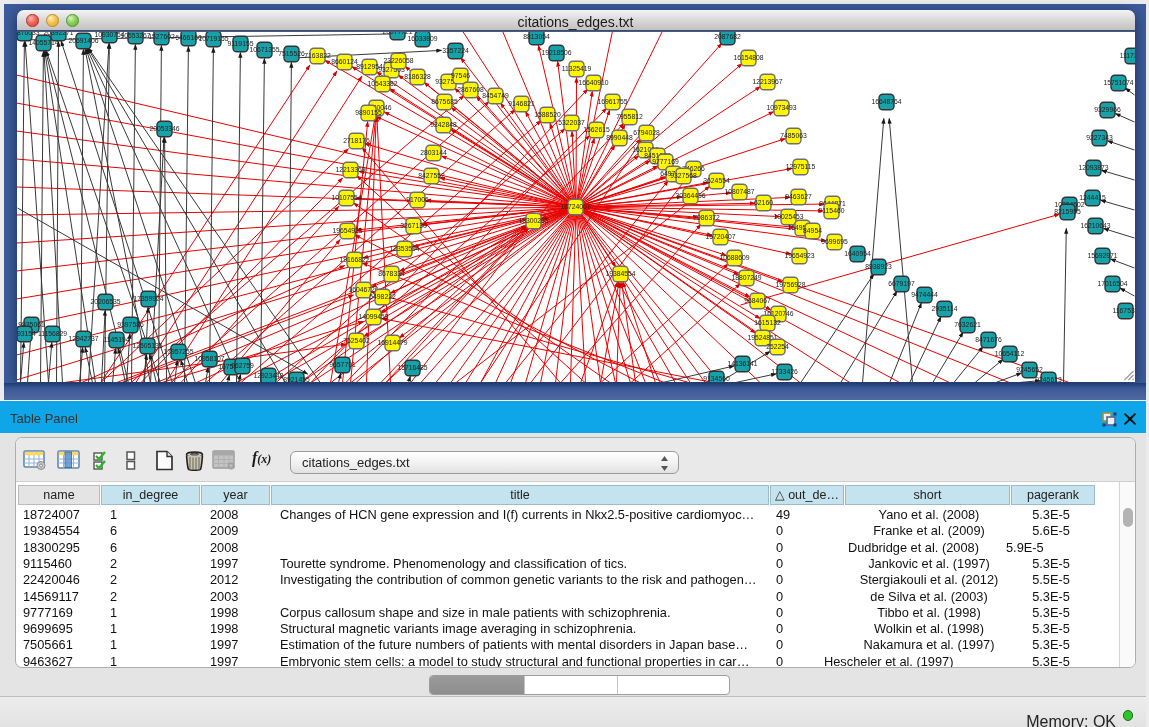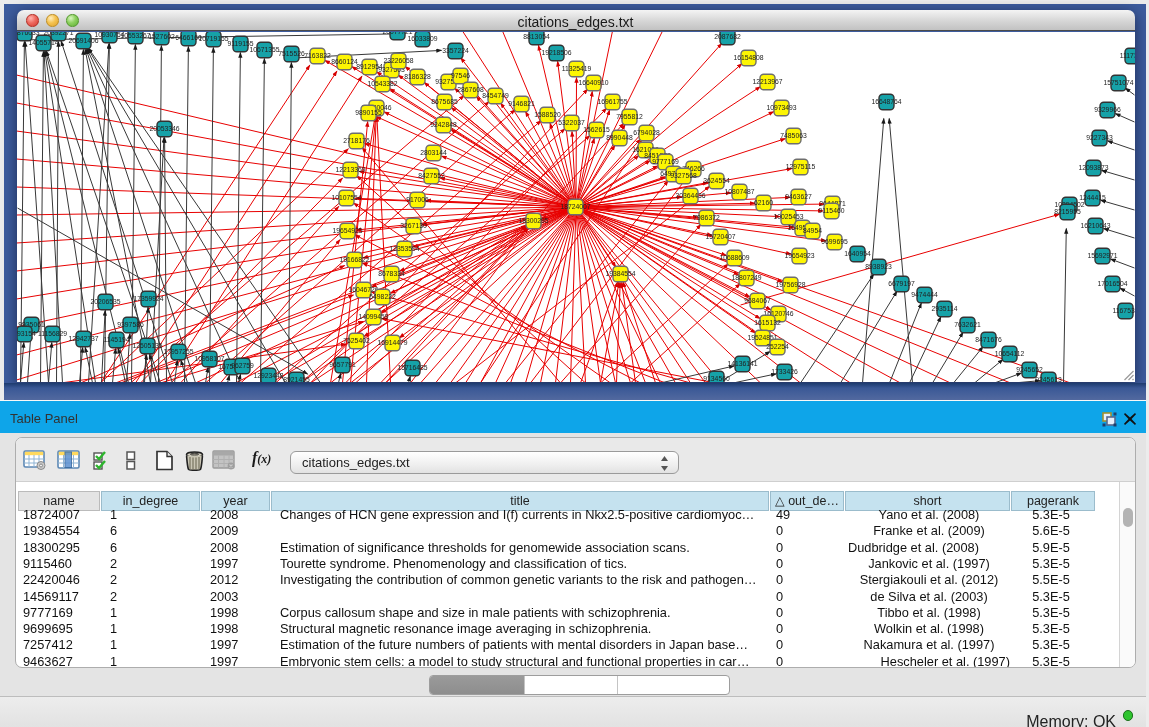--- a/index.html
+++ b/index.html
@@ -8,21 +8,21 @@
 .tbar{height:20.5px;border-radius:7px 7px 0 0;background:linear-gradient(#f4f4f4,#d6d6d6 55%,#c2c2c2);border-bottom:1.5px solid #4a4a4a;position:relative}
 .tbar .title{position:absolute;left:0;right:0;top:3.5px;text-align:center;font-size:14px;color:#1a1a1a}
 .tl{position:absolute;top:14.5px;width:12.5px;height:12.5px;border-radius:50%}
 .content{position:absolute;left:0;top:22px;width:1118px;height:350px;background:#fff;overflow:hidden}
 .panel{position:absolute;left:0;top:400px;width:1146px;height:327px;background:#e4e4e4}
 .ptitle{position:absolute;left:0;top:0;width:100%;height:33px;background:#0ea5e9;border-top:1px solid #f8f8f8;font-size:13.5px;color:#333}
 .pbox{position:absolute;left:15px;top:37px;width:1121px;height:231px;background:#fff;border:1px solid #adadad;border-radius:7px;overflow:hidden}
 .toolbar{position:absolute;left:0;top:0;width:100%;height:44px;background:#e9e9e9;border-bottom:1px solid #cfcfcf}
 .combo{position:absolute;left:274px;top:13px;width:389px;height:23px;border:1px solid #9a9a9a;border-radius:6px;background:linear-gradient(#fff,#efefef 60%,#e2e2e2);font-size:13px;color:#222;line-height:21px;padding-left:11px}
 .thead{position:absolute;left:0;top:46px;width:100%;height:22px;background:#fff;font-size:12.5px;color:#222}
-.th{position:absolute;top:7px;height:20px;background:#c5e2ef;border:1px solid #9bbccc;text-align:center;line-height:19px}
+.th{position:absolute;top:1px;height:20px;background:#c5e2ef;border:1px solid #9bbccc;text-align:center;line-height:19px}
 .rows{position:absolute;left:0;top:69px;width:1104px;height:162px;font-size:12.8px;color:#111}
 .row{position:absolute;height:16px;line-height:15px;width:100%;white-space:nowrap}
 .c{position:absolute;top:0;height:16px;overflow:hidden}
 .sb{position:absolute;right:0px;top:44px;width:16px;height:187px;background:#fafafa;border-left:1px solid #d4d4d4}
 .sb .thumb{position:absolute;left:2.5px;top:26px;width:10px;height:19px;border-radius:5px;background:#b3b3b3}
 .tabs{position:absolute;left:429px;top:275px;height:19.5px;display:flex;border:1px solid #9d9d9d;border-radius:4px;overflow:hidden;background:#fff;font-size:13px}
 .tab{padding:16px 14px;line-height:18.5px;color:#1a1a1a}
 .statbar{position:absolute;left:0;top:296px;width:100%;height:31px;background:linear-gradient(#ededed,#e2e2e2);border-top:1px solid #bdbdbd}
 </style></head><body>
 <div style="position:absolute;left:0;top:0;width:1149px;height:4px;background:#ececec"></div>
@@ -959,24 +959,23 @@
           <span class="c" style="left:94px;width:88px">6</span>
           <span class="c" style="left:194px;width:60px">2009</span>
           <span class="c" style="left:760px;width:68px">0</span>
           <span class="c" style="left:832px;width:162px;text-align:center">Franke et al. (2009)</span>
           <span class="c" style="left:990px;width:90px;text-align:center">5.6E-5</span>
         </div>
 <div class="row" style="top:32.6px">
           <span class="c" style="left:7px;width:78px">18300295</span>
           <span class="c" style="left:94px;width:88px">6</span>
           <span class="c" style="left:194px;width:60px">2008</span>
-          <span class="c" style="left:264px;width:488px">Estimation of significance thresholds for genomewide association scans.</span>
           <span class="c" style="left:760px;width:68px">0</span>
           <span class="c" style="left:832px;width:162px;">Dudbridge et al. (2008)</span>
-          <span class="c" style="left:990px;width:90px;text-align:center">5.9E-5</span>
+          <span class="c" style="left:990px;width:90px;">5.9E-5</span>
         </div>
 <div class="row" style="top:48.9px">
           <span class="c" style="left:7px;width:78px">9115460</span>
           <span class="c" style="left:94px;width:88px">2</span>
           <span class="c" style="left:194px;width:60px">1997</span>
           <span class="c" style="left:264px;width:488px">Tourette syndrome. Phenomenology and classification of tics.</span>
           <span class="c" style="left:760px;width:68px">0</span>
           <span class="c" style="left:832px;width:162px;text-align:center">Jankovic et al. (1997)</span>
           <span class="c" style="left:990px;width:90px;text-align:center">5.3E-5</span>
         </div>
@@ -1003,41 +1002,41 @@
           <span class="c" style="left:194px;width:60px">1998</span>
           <span class="c" style="left:264px;width:488px">Corpus callosum shape and size in male patients with schizophrenia.</span>
           <span class="c" style="left:760px;width:68px">0</span>
           <span class="c" style="left:832px;width:162px;text-align:center">Tibbo et al. (1998)</span>
           <span class="c" style="left:990px;width:90px;text-align:center">5.3E-5</span>
         </div>
 <div class="row" style="top:114.1px">
           <span class="c" style="left:7px;width:78px">9699695</span>
           <span class="c" style="left:94px;width:88px">1</span>
           <span class="c" style="left:194px;width:60px">1998</span>
-          <span class="c" style="left:264px;width:488px">Structural magnetic resonance image averaging in schizophrenia.</span>
+          <span class="c" style="left:264px;width:488px">Structural magnetic variants image averaging in schizophrenia.</span>
           <span class="c" style="left:760px;width:68px">0</span>
           <span class="c" style="left:832px;width:162px;text-align:center">Wolkin et al. (1998)</span>
           <span class="c" style="left:990px;width:90px;text-align:center">5.3E-5</span>
         </div>
 <div class="row" style="top:130.4px">
-          <span class="c" style="left:7px;width:78px">7257412</span>
+          <span class="c" style="left:7px;width:78px">7505661</span>
           <span class="c" style="left:94px;width:88px">1</span>
           <span class="c" style="left:194px;width:60px">1997</span>
           <span class="c" style="left:264px;width:488px">Estimation of the future numbers of patients with mental disorders in Japan base…</span>
           <span class="c" style="left:760px;width:68px">0</span>
           <span class="c" style="left:832px;width:162px;text-align:center">Nakamura et al. (1997)</span>
           <span class="c" style="left:990px;width:90px;text-align:center">5.3E-5</span>
         </div>
 <div class="row" style="top:146.7px">
           <span class="c" style="left:7px;width:78px">9463627</span>
           <span class="c" style="left:94px;width:88px">1</span>
           <span class="c" style="left:194px;width:60px">1997</span>
           <span class="c" style="left:264px;width:488px">Embryonic stem cells: a model to study structural and functional properties in car…</span>
           <span class="c" style="left:760px;width:68px">0</span>
-          <span class="c" style="left:832px;width:162px;text-align:right">Hescheler et al. (1997)</span>
+          <span class="c" style="left:808px;width:162px;text-align:left">Hescheler et al. (1997)</span>
           <span class="c" style="left:990px;width:90px;text-align:center">5.3E-5</span>
         </div>
       </div>
   <div class="sb">
         <div class="thumb"></div>
       </div>
  </div>
  <div class="tabs">
    <div class="tab" style="background:linear-gradient(#9a9a9a,#848484);color:#f2f2f2">Node Table</div>
    <div class="tab" style="border-left:1px solid #c4c4c4">Edge Table</div>

